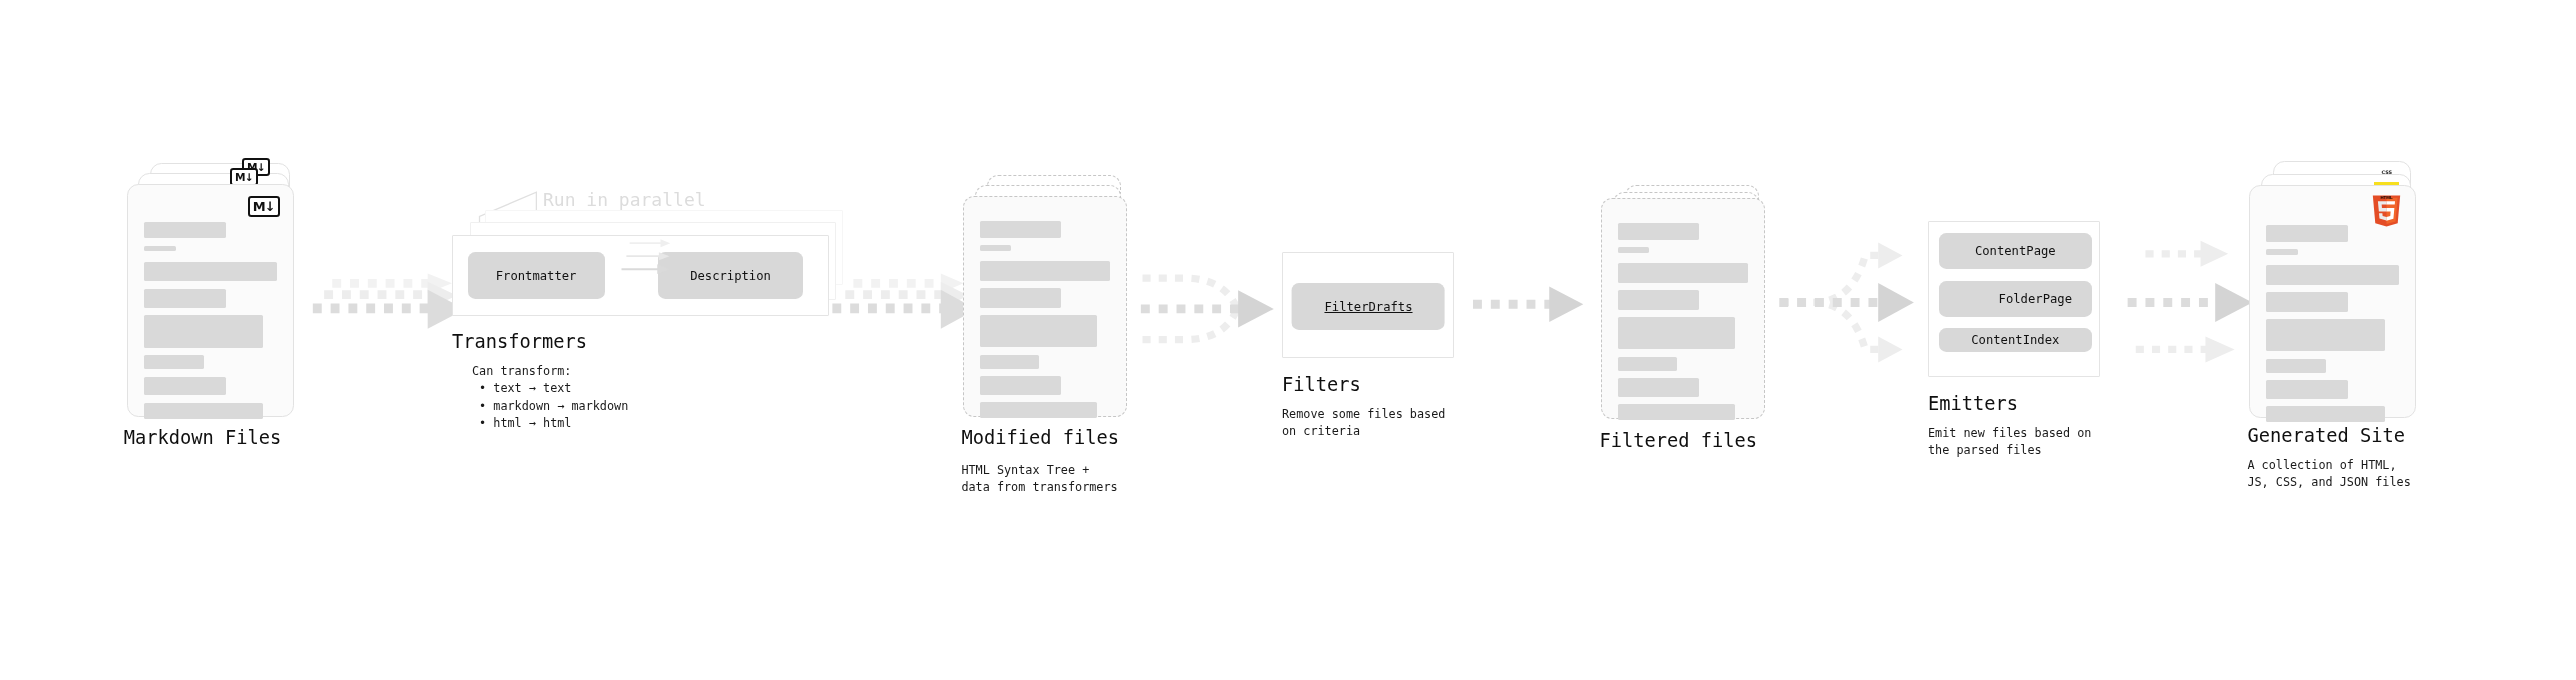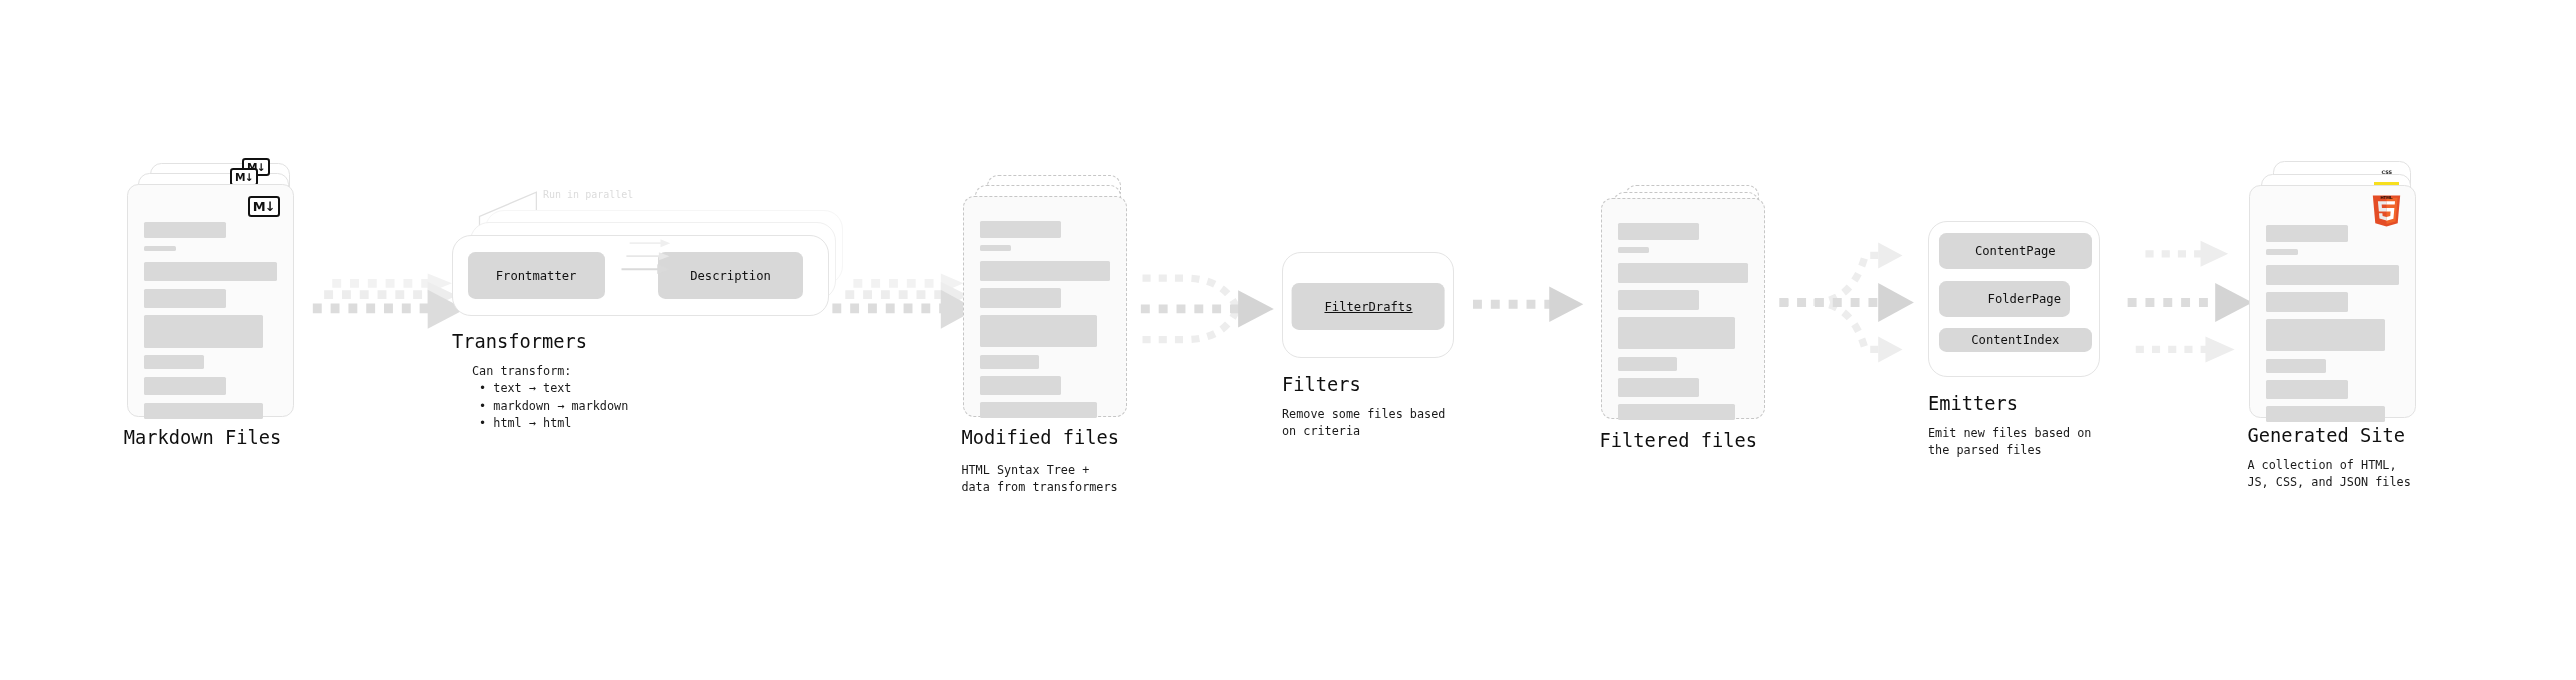--- a/index.html
+++ b/index.html
@@ -69,41 +69,41 @@
   .subtitle {
     font-family: "DejaVu Sans Mono", "Liberation Mono", monospace;
     font-size: 11.8px; color: #1a1a1a; line-height: 1.45; white-space: pre;
   }
   .caption-block { position: absolute; }
 
   
   .groupbox {
     position: absolute;
     border: 1.3px solid #e4e4e4;
-    border-radius: 19px;
+    border-radius: 1px;
     background: #ffffff;
   }
   .groupbox.ghost2 { border-color: #f0f0f0; }
   .groupbox.ghost1 { border-color: #f6f6f6; }
 
   .chip {
     position: absolute;
     background: #d8d8d8;
     border-radius: 7.3px;
     display: flex; align-items: center; justify-content: center;
     font-family: "DejaVu Sans Mono", "Liberation Mono", monospace;
     font-size: 12.2px; color: #111; white-space: nowrap;
   }
   .chip.g2 { background: #e8e8e8; color: transparent; }
   .chip.g1 { background: #f1f1f1; color: transparent; }
 
   .parallel-label {
     position: absolute;
     font-family: "DejaVu Sans Mono", "Liberation Mono", monospace;
-    font-size: 10px; color: #dcdcdc; white-space: nowrap;
+    font-size: 18px; color: #dcdcdc; white-space: nowrap;
   }
 
   svg.overlay { position: absolute; left: 0; top: 0; overflow: visible; }
   .arrowsvg { position: absolute; overflow: visible; pointer-events: none; }
 </style>
 </head>
 <body>
 
 <div id="stage">
 
@@ -281,21 +281,21 @@
     <path d="M 8 82 H 48 Q 96 82 112 140 H 132" stroke="#ededed" stroke-width="9" stroke-dasharray="10 10" fill="none"></path>
     <path d="M 6 82 H 132" stroke="#dcdcdc" stroke-width="11" stroke-dasharray="11 11" fill="none"></path>
     <path d="M 128 8 L 158 24 L 128 40 Z" fill="#ededed"></path>
     <path d="M 128 58 L 172 82 L 128 106 Z" fill="#d4d4d4"></path>
     <path d="M 128 124 L 158 140 L 128 156 Z" fill="#ededed"></path>
   </svg>
 
   <div class="node" style="left:1928px; top:221px;">
     <div class="groupbox" style="left:0px; top:0px; width:172px; height:156px;">
       <div class="chip" style="left:9.8px; top:10.6px; width:153px; height:36px;">ContentPage</div>
-      <div class="chip" style="left:9.8px; top:59px; width:131px; height:36px;padding-left:40px;">FolderPage</div>
+      <div class="chip" style="left:9.8px; top:59px; width:153px; height:36px;padding-left:40px;">FolderPage</div>
       <div class="chip" style="left:9.8px; top:106px; width:153px; height:24px;">ContentIndex</div>
     </div>
     <div class="caption-block" style="left:0px; top:172px;">
       <div class="title">Emitters</div>
       <div class="subtitle" style="margin-top:11.4px;">Emit new files based on
 the parsed files</div>
     </div>
   </div>
 
   <svg class="arrowsvg" style="left:2113px; top:236px;" width="146" height="154" viewBox="0 0 180 190">

